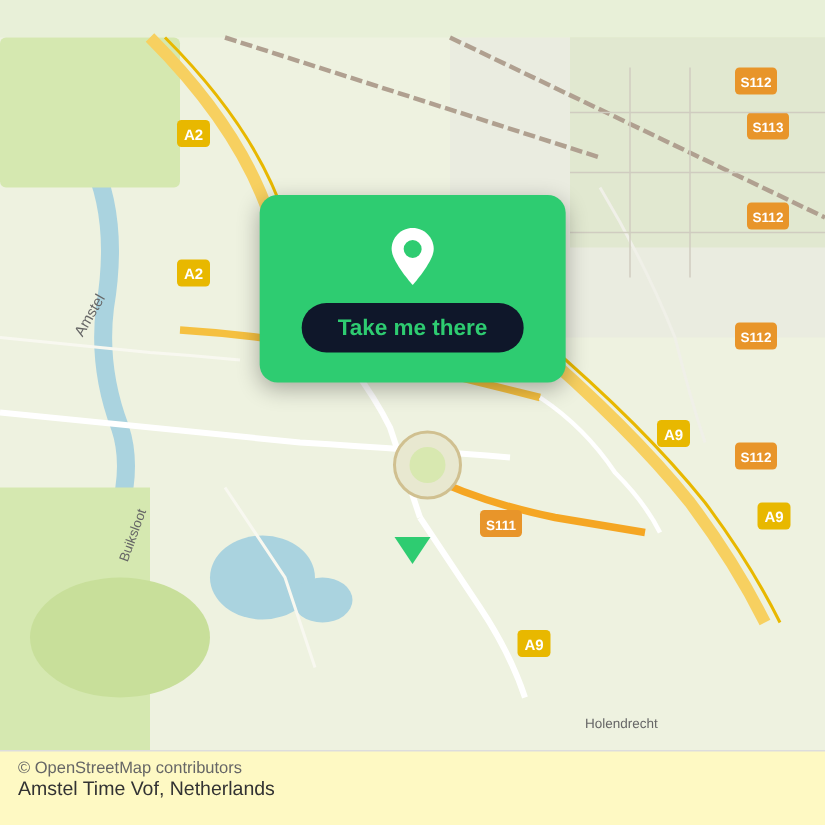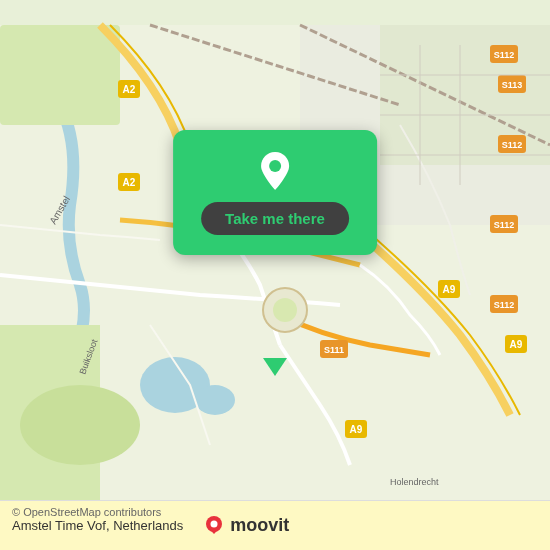--- a/index.html
+++ b/index.html
@@ -91,21 +91,21 @@
       min-width: 180px;
       box-shadow: 0 4px 15px rgba(0,0,0,0.3);
     }
 
     .popup-pin {
       width: 44px;
       height: 44px;
     }
 
     .popup-button {
-      background: #404040;
+      background: #0f172a;
       color: #2ecc71;
       border: none;
       border-radius: 20px;
       padding: 8px 24px;
       font-size: 15px;
       font-weight: 600;
       cursor: pointer;
       white-space: nowrap;
     }
 
@@ -228,22 +228,14 @@
   <div class="popup-tail"></div>
 
   <div class="bottom-bar">
     <div style="display:flex; flex-direction:column; justify-content:center;">
       <span class="bottom-credit">© OpenStreetMap contributors</span>
       <span class="bottom-info">
         <span>Amstel Time Vof, Netherlands</span>
       </span>
     </div>
 
-    <div class="moovit-logo">
-      <svg class="moovit-icon" viewBox="0 0 24 24" xmlns="http://www.w3.org/2000/svg">
-        <circle cx="12" cy="10" r="8" fill="#e8323c"></circle>
-        <path d="M12 4 C8.7 4 6 6.7 6 10 C6 14.5 12 20 12 20 C12 20 18 14.5 18 10 C18 6.7 15.3 4 12 4Z" fill="#e8323c"></path>
-        <circle cx="12" cy="10" r="3.5" fill="white"></circle>
-      </svg>
-      <span class="moovit-text">moovit</span>
-    </div>
   </div>
 </div>
 
 </body></html>

